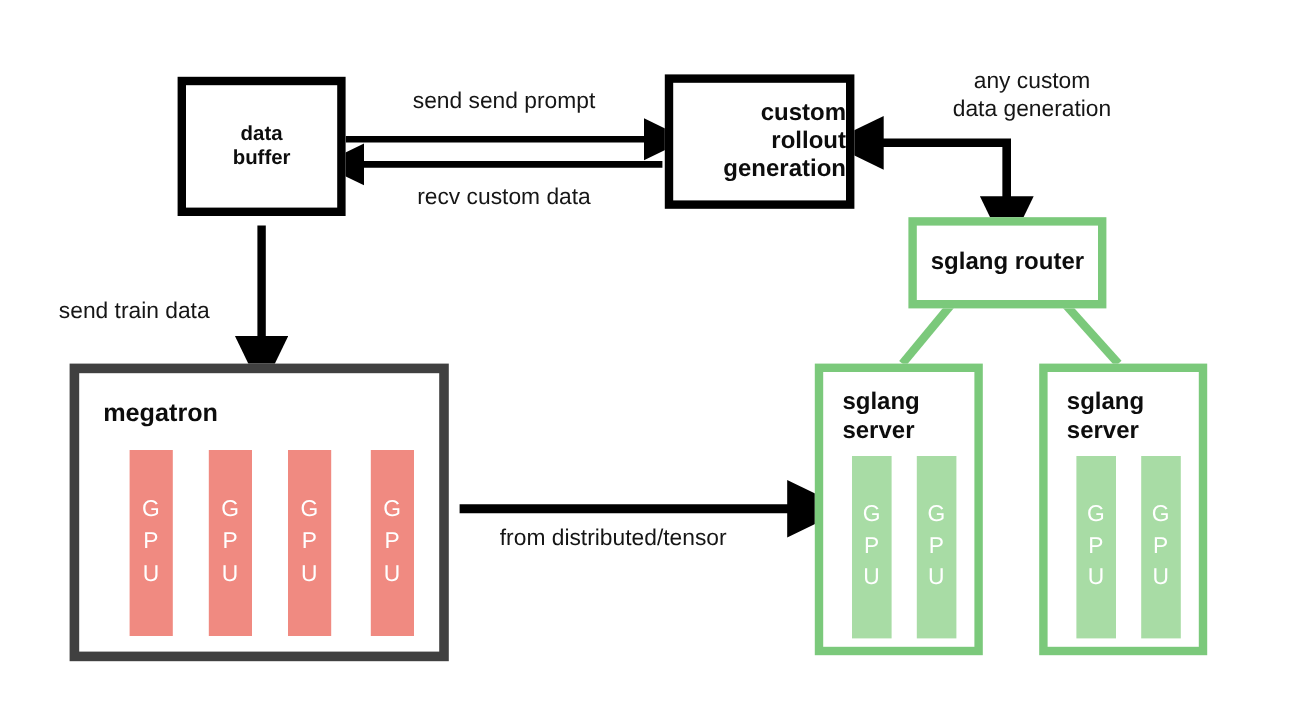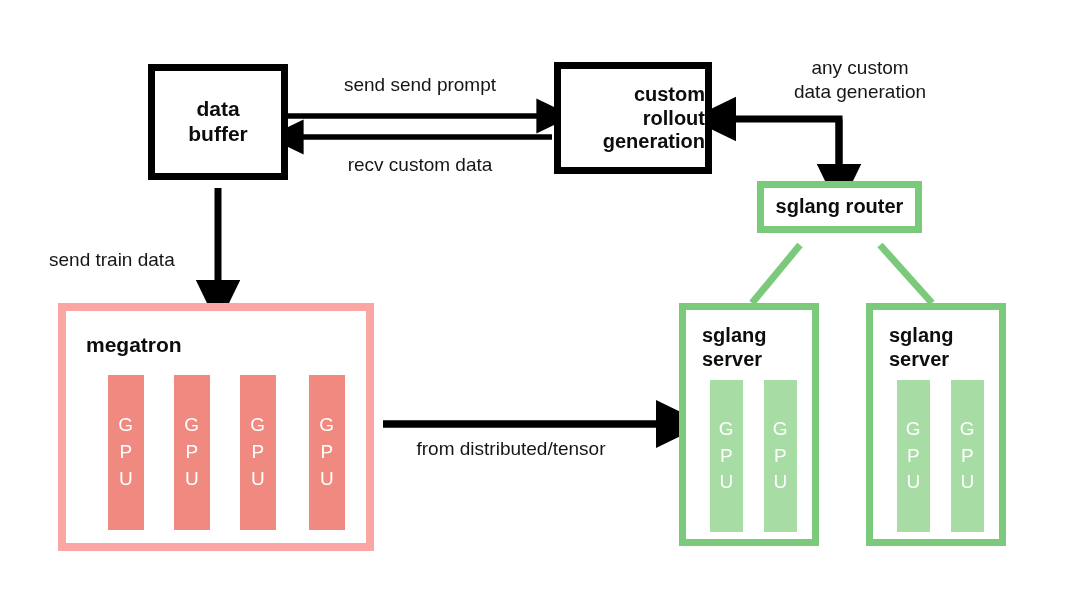--- a/index.html
+++ b/index.html
@@ -7,21 +7,21 @@
     width:1080px;height:599px;
     background:#ffffff;
     font-family:"Liberation Sans", sans-serif;
     overflow:hidden;
   }
   #stage{position:relative;width:1080px;height:599px;}
 
   
   .box{position:absolute;box-sizing:border-box;background:#ffffff;}
   .box-black{border:7px solid #000000;}
-  .box-salmon{border:8px solid #fca5a5;}
+  .box-salmon{border:8px solid #404040;}
   .box-green{border:7px solid #7BC97B;}
 
   .box-label{
     position:absolute;
     font-weight:bold;
     color:#0d0d0d;
     line-height:1.18;
     white-space:pre-line;
   }
   .center-label{
@@ -85,31 +85,31 @@
 
     <polyline points="839,172 839,119 728,119" fill="none" stroke="#000000" stroke-width="7" marker-end="url(#arrow-blk)"></polyline>
     <line x1="839" y1="119" x2="839" y2="172" stroke="#000000" stroke-width="7" marker-end="url(#arrow-blk)"></line>
 
     <line x1="218" y1="188" x2="218" y2="288" stroke="#000000" stroke-width="7" marker-end="url(#arrow-blk)"></line>
 
     <line x1="383" y1="424" x2="665" y2="424" stroke="#000000" stroke-width="7.5" marker-end="url(#arrow-blk)"></line>
   </svg>
 
   <div class="box box-black" style="left:148px;top:64px;width:140px;height:116px;">
-    <div class="box-label center-label" style="font-size:21px;">data
+    <div class="box-label center-label" style="font-size:17px;">data
 buffer</div>
   </div>
 
   <div class="box box-black" style="left:554px;top:62px;width:158px;height:112px;">
     <div class="box-label center-label" style="font-size:20px;text-align:right;">custom
 rollout
 generation</div>
   </div>
 
-  <div class="box box-green" style="left:757px;top:181px;width:165px;height:52px;padding-left:20px;">
+  <div class="box box-green" style="left:757px;top:181px;width:165px;height:76px;padding-left:20px;">
     <div class="box-label center-label" style="font-size:20px;">sglang router</div>
   </div>
 
   <div class="box box-salmon" style="left:58px;top:303px;width:316px;height:248px;">
     <div class="box-label" style="left:20px;top:22px;font-size:21px;">megatron</div>
 
     <div class="gpu gpu-salmon" style="left:42px;top:64px;width:36px;height:155px;">
       <span>G</span>
       <span>P</span>
       <span>U</span>

